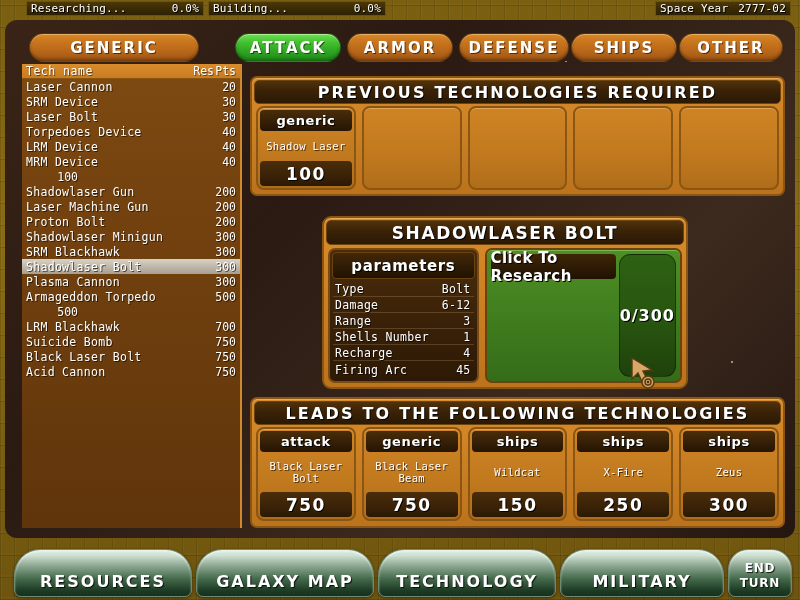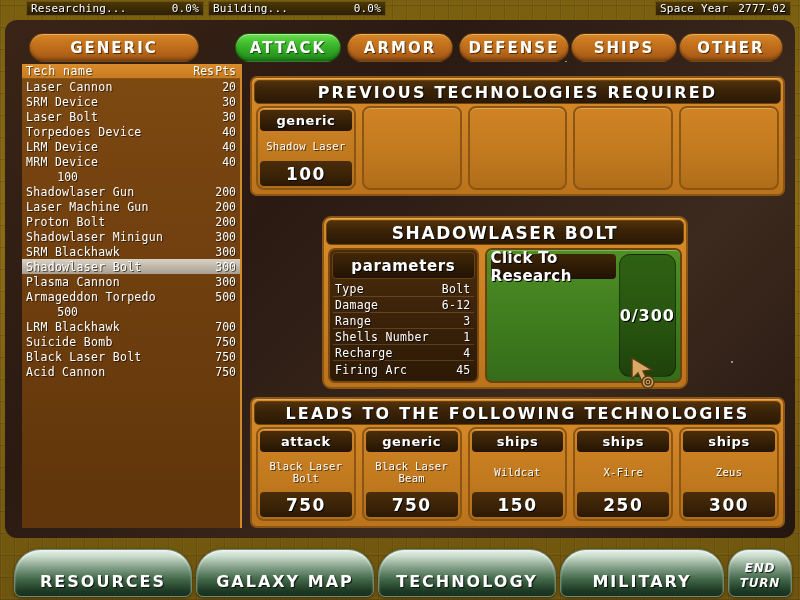--- a/index.html
+++ b/index.html
@@ -321,21 +321,21 @@
     letter-spacing: 2px;
     text-shadow: 1px 1px 1px rgba(0,0,0,.8);
     text-align: center;
     line-height: 15px;
   }
   #nav-0 { left: 14px;  width: 178px; height: 48px; }
   #nav-1 { left: 196px; width: 178px; height: 48px; }
   #nav-2 { left: 378px; width: 178px; height: 48px; }
   #nav-3 { left: 560px; width: 164px; height: 48px; }
   #nav-4 { left: 728px; width: 64px;  height: 48px; border-radius: 20px 20px 7px 7px; }
-  #nav-4 span { font-size: 12px; letter-spacing: .8px; padding-bottom: 5px; font-style: italic; }
+  #nav-4 span { font-size: 12px; letter-spacing: .8px; padding-bottom: 5px; }
 </style>
 </head>
 <body>
 
 <div id="app">
 
   <div class="topbar">
     <div class="statbox" id="stat-research">
       <div class="lab">Researching...</div>
       <div class="val">0.0%</div>

